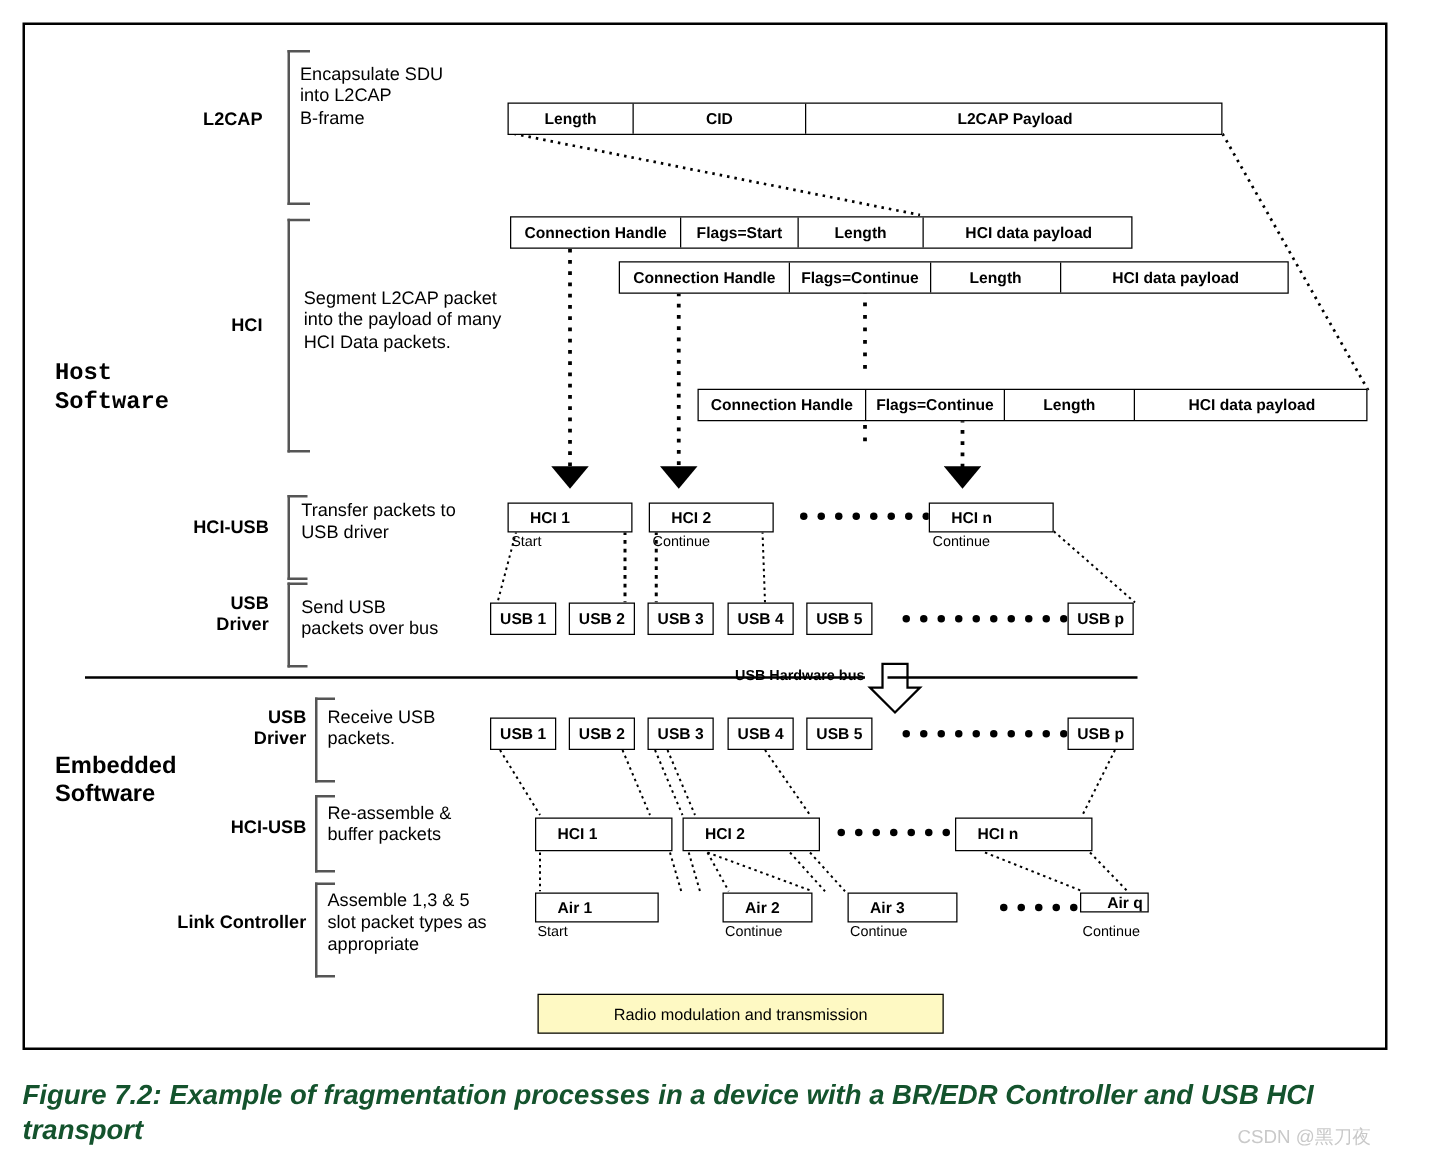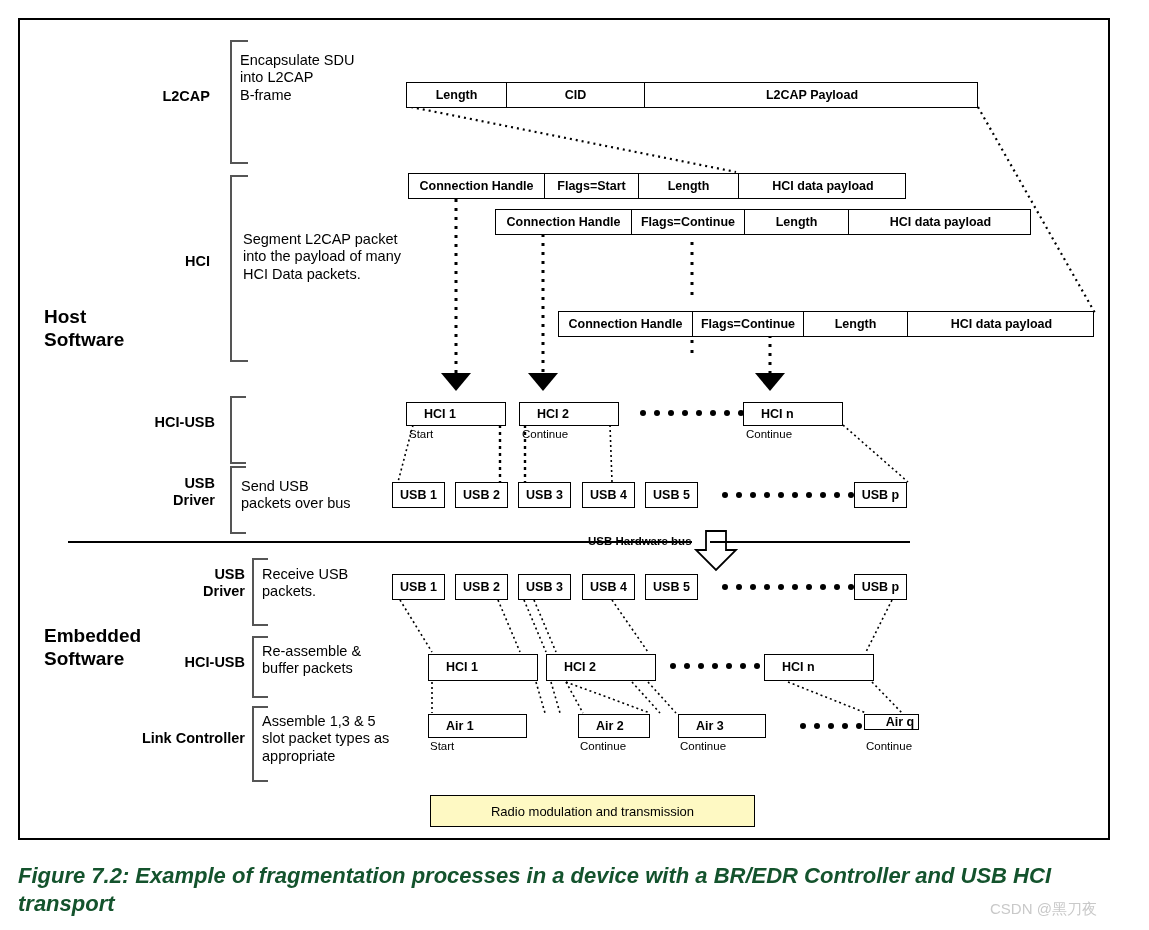--- a/index.html
+++ b/index.html
@@ -98,21 +98,21 @@
     <path d="M536,682 L545,713" stroke="#000" stroke-width="1.6" stroke-dasharray="2 3" fill="none"></path>
     <path d="M551,682 L560,713" stroke="#000" stroke-width="1.6" stroke-dasharray="2 3" fill="none"></path>
     <path d="M566,682 L583,713" stroke="#000" stroke-width="1.6" stroke-dasharray="2 3" fill="none"></path>
     <path d="M566,682 L650,713" stroke="#000" stroke-width="1.6" stroke-dasharray="2 3" fill="none"></path>
     <path d="M632,682 L660,713" stroke="#000" stroke-width="1.6" stroke-dasharray="2 3" fill="none"></path>
     <path d="M648,682 L676,713" stroke="#000" stroke-width="1.6" stroke-dasharray="2 3" fill="none"></path>
     <path d="M788,682 L866,713" stroke="#000" stroke-width="1.6" stroke-dasharray="2 3" fill="none"></path>
     <path d="M872,682 L902,713" stroke="#000" stroke-width="1.6" stroke-dasharray="2 3" fill="none"></path>
   </svg>
 
-  <div class="biglbl" style="left:44px;top:306px;">Host
+  <div class="biglbl" style="left:44px;top:287px;font-family:Liberation Mono, monospace;">Host
 Software</div>
 
   <div class="lbl r" style="left:120px;top:88px;width:90px;">L2CAP</div>
   <div class="bracket" style="left:230px;top:40px;width:18px;height:124px;"></div>
   <div class="desc" style="left:240px;top:52px;">Encapsulate SDU
 into L2CAP
 B-frame</div>
 
 
   <div class="pbox" style="left:406px;top:82px;width:572px;height:26px;padding:0;">
@@ -143,20 +143,22 @@
 
   <div class="pbox" style="left:558px;top:311px;width:536px;height:26px;padding:0;">
     <div class="seg" style="left:0;width:134px;">Connection Handle</div>
     <div class="seg" style="left:134px;width:111px;">Flags=Continue</div>
     <div class="seg" style="left:245px;width:104px;">Length</div>
     <div class="seg last" style="left:349px;width:187px;">HCI data payload</div>
   </div>
 
   <div class="lbl r" style="left:130px;top:414px;width:85px;">HCI-USB</div>
   <div class="bracket" style="left:230px;top:396px;width:16px;height:68px;"></div>
+  <div class="desc" style="left:241px;top:401px;">Transfer packets to
+USB driver</div>
 
   <div class="pbox left" style="left:406px;top:402px;width:100px;height:24px;">
     <span>HCI 1</span>
   </div>
   <div class="ann" style="left:409px;top:428px;">Start</div>
 
   <div class="pbox left" style="left:519px;top:402px;width:100px;height:24px;">
     <span>HCI 2</span>
   </div>
   <div class="ann" style="left:522px;top:428px;">Continue</div>
@@ -215,21 +217,21 @@
       <i></i>
   </div>
   <div class="pbox" style="left:854px;top:482px;width:53px;height:26px;">
     <span>USB p</span>
     </div>
 
   <div class="hrule" style="left:68px;top:541px;width:624px;"></div>
   <div class="busname" style="left:588px;top:535px;">USB Hardware bus</div>
   <div class="hrule" style="left:710px;top:541px;width:200px;"></div>
 
-  <div class="biglbl" style="left:44px;top:625px;">Embedded
+  <div class="biglbl" style="left:44px;top:602px;">Embedded
 Software</div>
 
   <div class="lbl r" style="left:155px;top:566px;width:90px;">USB
 Driver</div>
   <div class="bracket" style="left:252px;top:558px;width:16px;height:68px;"></div>
   <div class="desc" style="left:262px;top:566px;">Receive USB
 packets.</div>
 
   <div class="pbox" style="left:392px;top:574px;width:53px;height:26px;">
     <span>USB 1</span>

